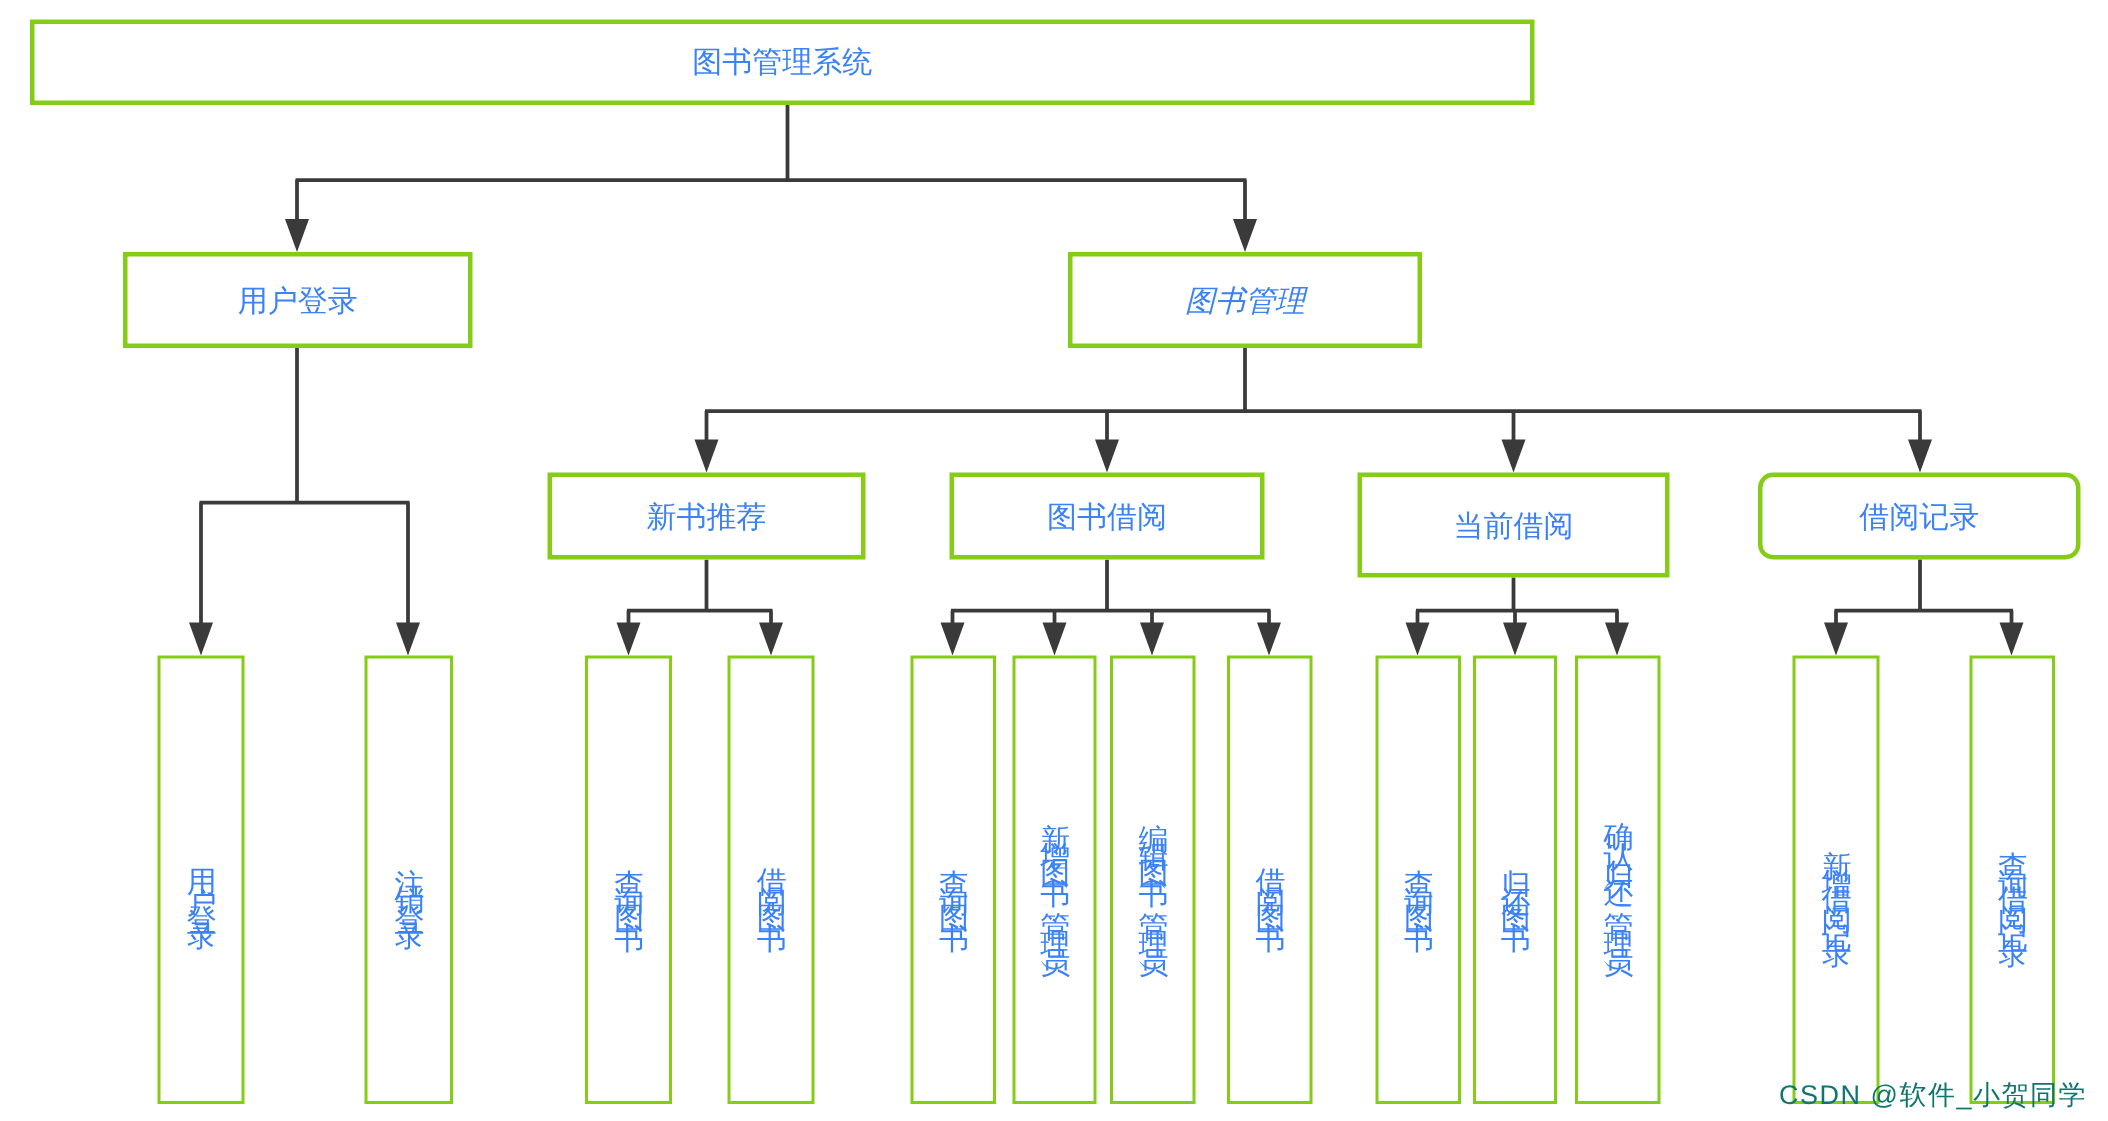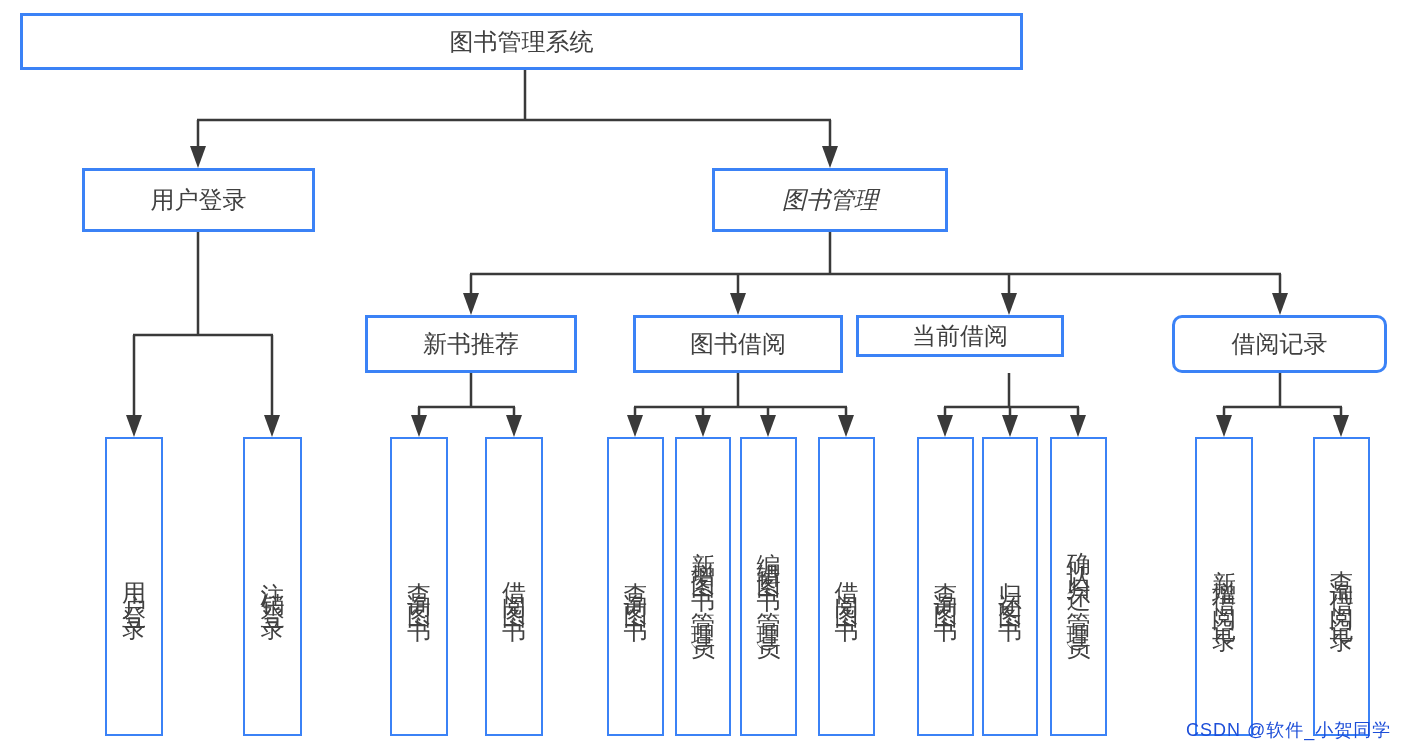--- a/index.html
+++ b/index.html
@@ -9,42 +9,42 @@
     height:747px;
     background:#ffffff;
     overflow:hidden;
     font-family:"Liberation Sans","DejaVu Sans",sans-serif;
   }
   #connectors{position:absolute;left:0;top:0;width:1405px;height:747px;}
   .node{
     position:absolute;
     box-sizing:border-box;
     background:#ffffff;
-    border:3px solid #3b82f6;
+    border:3px solid #84cc16;
     display:flex;
     align-items:center;
     justify-content:center;
-    font-size:24px;
-    color:#404040;
+    font-size:20px;
+    color:#3b82f6;
     white-space:nowrap;
     z-index:2;
   }
   .leaf{border-width:2.5px;}
   .leaf .vtext{
     writing-mode:vertical-rl;
     text-orientation:mixed;
     letter-spacing:12px;
     line-height:1;
   }
   #watermark{
     position:absolute;
     left:1186px;
     top:718px;
     font-size:18px;
-    color:#1d4ed8;
+    color:#0f766e;
     letter-spacing:1px;
     z-index:3;
     white-space:nowrap;
   }
 </style>
 </head>
 <body>
 
 <div id="stage">
 
@@ -116,21 +116,21 @@
   <div class="node" style="left:712px;top:168px;width:236px;height:64px;font-style:italic;">
     <span>图书管理</span>
   </div>
 
   <div class="node" style="left:633px;top:315px;width:210px;height:58px;">
     <span>图书借阅</span>
   </div>
   <div class="node" style="left:365px;top:315px;width:212px;height:58px;">
     <span>新书推荐</span>
   </div>
-  <div class="node" style="left:856px;top:315px;width:208px;height:42px;">
+  <div class="node" style="left:905px;top:315px;width:208px;height:70px;">
     <span>当前借阅</span>
   </div>
   <div class="node" style="left:1172px;top:315px;width:215px;height:58px;border-radius:10px;">
     <span>借阅记录</span>
   </div>
 
   <div class="node leaf" style="left:105px;top:437px;width:58px;height:299px;">
     <span class="vtext">用户登录</span>
   </div>
   <div class="node leaf" style="left:243px;top:437px;width:59px;height:299px;">

